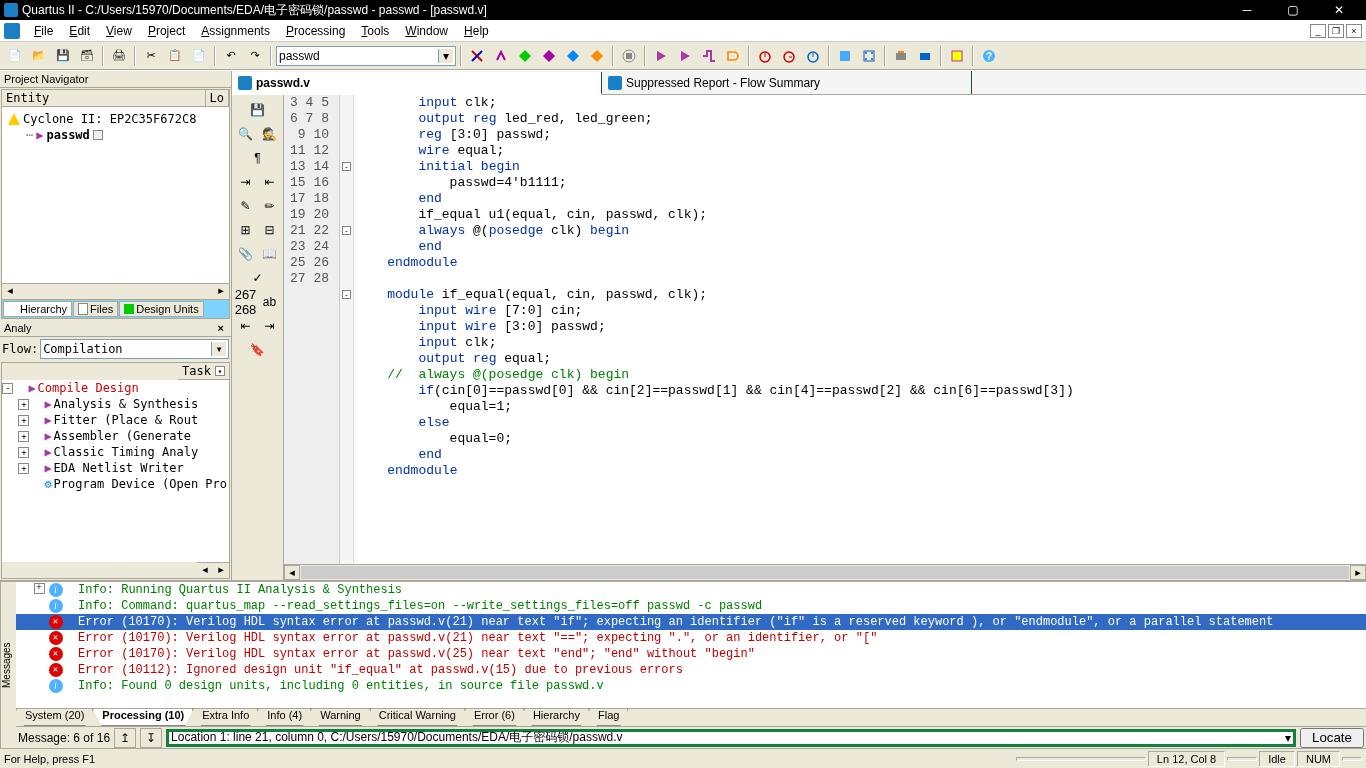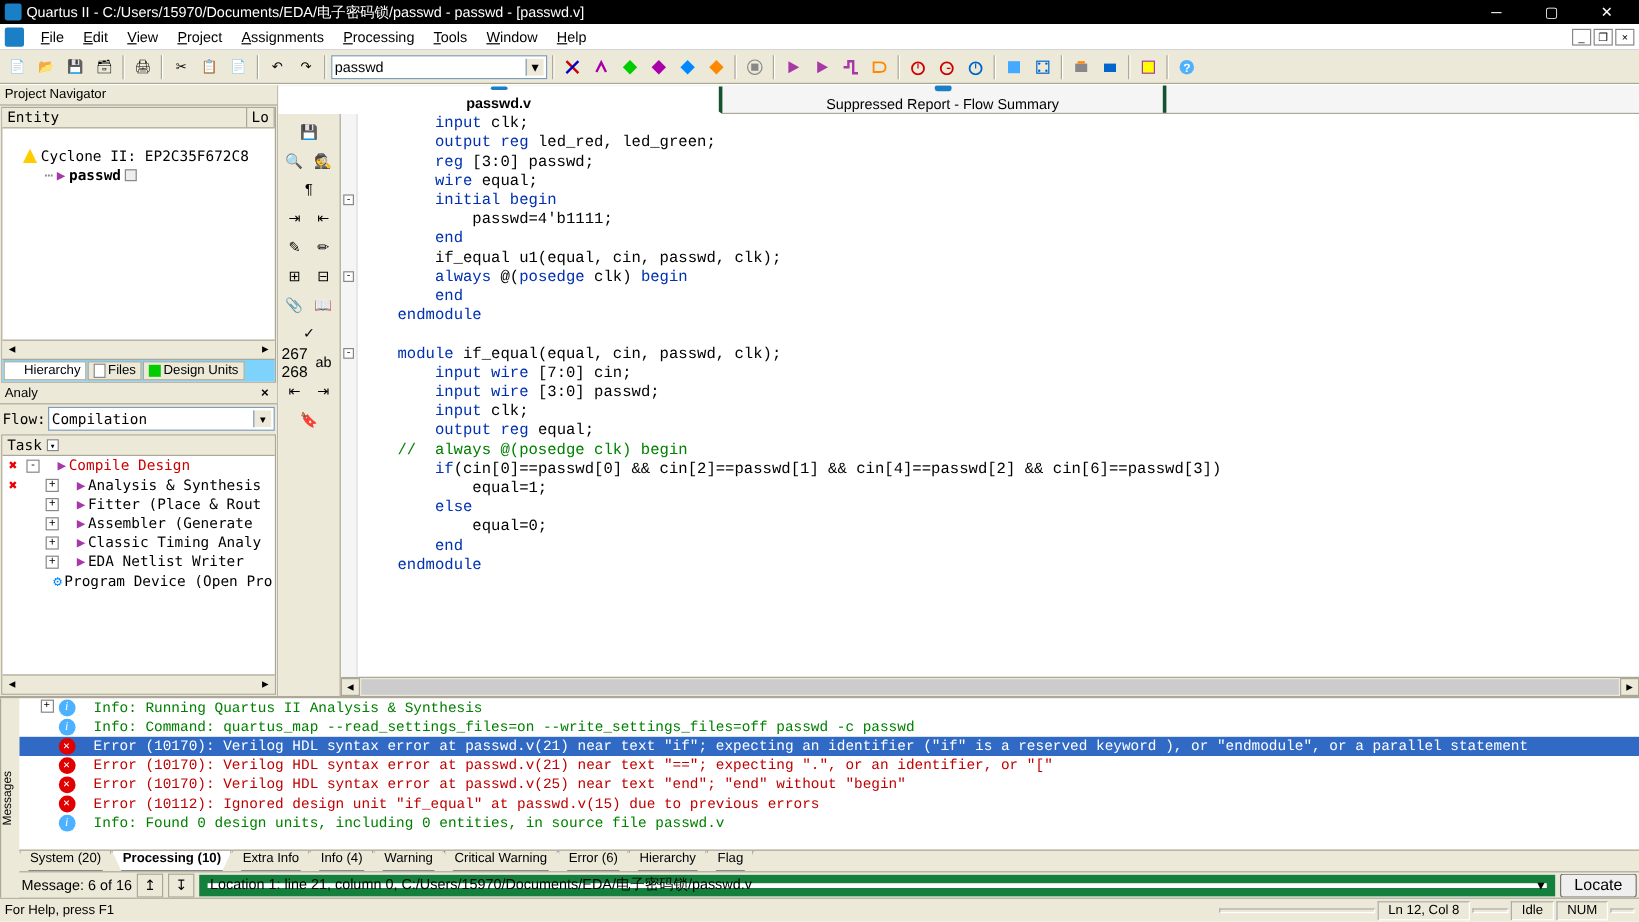--- a/index.html
+++ b/index.html
@@ -19,40 +19,40 @@
 .tsep { width: 2px; height: 20px; border-left: 1px solid #aca899; border-right: 1px solid #fff; margin: 0 2px; }
 .combo { height: 20px; min-width: 180px; border: 1px solid #7f9db9; background: #fff; font-size: 12px; padding: 0 2px; display: flex; align-items: center; }
 .combo .cbtn { margin-left: auto; background: #ece9d8; border-left: 1px solid #7f9db9; width: 15px; text-align: center; }
 .main-content { flex: 1; display: flex; border-top: 1px solid #fff; overflow: hidden; }
 .left-pane { width: 232px; display: flex; flex-direction: column; border-right: 1px solid #aca899; }
 .panel-title { background: #ece9d8; font-size: 11px; padding: 2px 4px; border-bottom: 1px solid #aca899; display: flex; align-items: center; }
 .panel-title .xbtn { margin-left: auto; font-weight: bold; padding: 0 3px; }
 .navigator { flex: 0 0 230px; display: flex; flex-direction: column; background: #fff; border: 1px solid #aca899; margin: 1px; }
 .nav-header { background: #ece9d8; border-bottom: 1px solid #aca899; display: flex; font-family: monospace; font-size: 12px; }
 .nav-header span { padding: 1px 4px; border-right: 1px solid #aca899; }
-.nav-tree { flex: 1; overflow: auto; padding: 15px; font-family: monospace; font-size: 12px; }
+.nav-tree { flex: 1; overflow: auto; padding: 4px; font-family: monospace; font-size: 12px; }
 .tree-row { display: flex; align-items: center; gap: 3px; padding: 1px 2px; }
 .tree-row .warn { width: 12px; height: 12px; background: #ffcc00; clip-path: polygon(50% 0, 0 100%, 100% 100%); }
 .tree-row .play { color: #a838a8; }
 .nav-scroll { height: 16px; background: #ece9d8; border-top: 1px solid #aca899; display: flex; }
 .nav-scroll .arrow { width: 16px; text-align: center; }
 .nav-tabs { display: flex; background: #7dd3fc; border-top: 1px solid #aca899; padding: 1px; font-size: 11px; }
 .nav-tabs .tab { border: 1px solid #aca899; padding: 1px 4px; background: #ece9d8; margin-right: 1px; display: flex; align-items: center; gap: 2px; }
 .nav-tabs .tab.active { background: #fff; }
-.tasks-panel { flex: 1; display: flex; flex-direction: column; border: 1px solid #aca899; margin: 1px; background: #ece9d8; overflow: hidden; }
+.tasks-panel { flex: 1; display: flex; flex-direction: column; border: 1px solid #aca899; margin: 1px; background: #ece9d8; overflow: hidden; align-items: flex-end; }
 .flow-row { display: flex; align-items: center; padding: 2px; font-family: monospace; font-size: 12px; gap: 2px; }
 .task-header { background: #ece9d8; padding: 1px 4px; border-bottom: 1px solid #aca899; font-family: monospace; font-size: 12px; display: flex; align-items: center; gap: 2px; }
 .task-tree { flex: 1; background: #fff; overflow: auto; font-family: monospace; font-size: 12px; }
 .task-row { display: flex; align-items: center; padding: 1px 2px; gap: 2px; white-space: nowrap; }
 .task-row .x { color: #e00; font-weight: bold; width: 14px; text-align: center; }
 .task-row .exp { width: 11px; height: 11px; border: 1px solid #888; text-align: center; line-height: 9px; font-size: 9px; }
 .task-row .tri { color: #a838a8; }
 .center-pane { flex: 1; display: flex; flex-direction: column; background: #fff; overflow: hidden; }
 .editor-tabs { height: 24px; background: #f5f5f5; display: flex; border-bottom: 1px solid #aca899; }
-.ed-tab { width: 370px; border-right: 3px solid #14532d; display: flex; align-items: center; padding: 0 6px; gap: 4px; font-size: 12px; flex-direction: column; }
+.ed-tab { width: 370px; border-right: 1px solid #14532d; display: flex; align-items: center; padding: 0 6px; gap: 4px; font-size: 12px; }
 .ed-tab.active { background: #fff; border-bottom: 2px solid #fff; position: relative; top: 1px; }
 .editor-body { flex: 1; display: flex; overflow: hidden; }
 .edge-toolbar { width: 52px; background: #ece9d8; border-right: 1px solid #aca899; padding: 4px 2px; display: flex; flex-direction: column; gap: 2px; align-items: center; }
 .edge-row { display: flex; gap: 2px; }
 .edge-btn { width: 22px; height: 22px; display: flex; align-items: center; justify-content: center; border: 1px solid transparent; font-size: 12px; }
 .code-area { flex: 1; display: flex; flex-direction: column; overflow: hidden; }
 .code-scroll { flex: 1; display: flex; overflow: hidden; font-family: "Courier New", monospace; font-size: 13px; line-height: 16px; }
 .gutter { width: 56px; background: #eee; border-right: 1px solid #ccc; text-align: right; padding-right: 10px; color: #555; }
 .fold-gutter { width: 14px; background: #f5f5f5; border-right: 1px solid #ddd; position: relative; }
 .fold-box { position: absolute; left: 2px; width: 9px; height: 9px; border: 1px solid #888; font-size: 8px; line-height: 7px; text-align: center; background: #fff; }
@@ -72,21 +72,21 @@
 .msg-row .mi { width: 60px; display: flex; justify-content: center; }
 .msg-row .info-ico { width: 14px; height: 14px; background: #4eb1ff; border-radius: 50%; color: #fff; text-align: center; line-height: 14px; font-family: serif; font-style: italic; font-size: 10px; }
 .msg-row .err-ico { width: 14px; height: 14px; background: #e00000; border-radius: 50%; color: #fff; text-align: center; line-height: 14px; font-weight: bold; font-size: 9px; }
 .msg-row .exp { width: 11px; height: 11px; border: 1px solid #888; text-align: center; line-height: 9px; font-size: 9px; margin-right: 4px; }
 .msg-info { color: #008000; }
 .msg-err { color: #c00000; }
 .msg-tabs { height: 18px; display: flex; background: #ece9d8; border-top: 1px solid #aca899; font-size: 11px; }
 .msg-tabs .mtab { border: 1px solid #888; border-top: none; padding: 0 8px; margin-right: 0; background: #ece9d8; clip-path: polygon(0 0, 100% 0, calc(100% - 8px) 100%, 8px 100%); }
 .msg-tabs .mtab.active { background: #fff; font-weight: bold; }
 .msg-status { height: 22px; display: flex; align-items: center; border-top: 1px solid #aca899; padding: 0 2px; gap: 4px; font-size: 12px; }
-.msg-status .loc-combo { flex: 1; height: 18px; border: 7px solid #15803d; background: #fff; padding: 0 2px; display: flex; align-items: center; }
+.msg-status .loc-combo { flex: 1; height: 18px; border: 3px solid #15803d; background: #fff; padding: 0 2px; display: flex; align-items: center; }
 .msg-status button { height: 20px; padding: 0 10px; }
 .sbtn { width: 22px; height: 20px; border: 1px solid #aca899; background: #ece9d8; display: flex; align-items: center; justify-content: center; }
 .statusbar { height: 20px; background: #ece9d8; border-top: 1px solid #aca899; display: flex; align-items: center; font-size: 11px; padding: 0 4px; }
 .statusbar .cell { border: 1px inset #fff; padding: 1px 8px; margin-left: 2px; }
 .statusbar .spacer { flex: 1; }
 svg { display: block; }
 </style>
 </head>
 <body>
 
@@ -435,20 +435,47 @@
         <div class="edge-row">
             <div class="edge-btn">⇤</div>
             <div class="edge-btn">⇥</div>
           </div>
         <div class="edge-row">
             <div class="edge-btn">🔖</div>
           </div>
       </div>
       <div class="code-area">
         <div class="code-scroll">
+          <div class="gutter" id="gutter">3
+4
+5
+6
+7
+8
+9
+10
+11
+12
+13
+14
+15
+16
+17
+18
+19
+20
+21
+22
+23
+24
+25
+26
+27
+28
+</div>
           <div class="fold-gutter" id="fold-gutter">
               <div class="fold-box" style="top: 67px;">-</div>
               <div class="fold-box" style="top: 131px;">-</div>
               <div class="fold-box" style="top: 195px;">-</div>
             </div>
           <div class="code-lines" id="code-lines">        <span class="kw">input</span> clk;
         <span class="kw">output</span> <span class="kw">reg</span> led_red, led_green;
         <span class="kw">reg</span> [3:0] passwd;
         <span class="kw">wire</span> equal;
         <span class="kw">initial begin</span>

